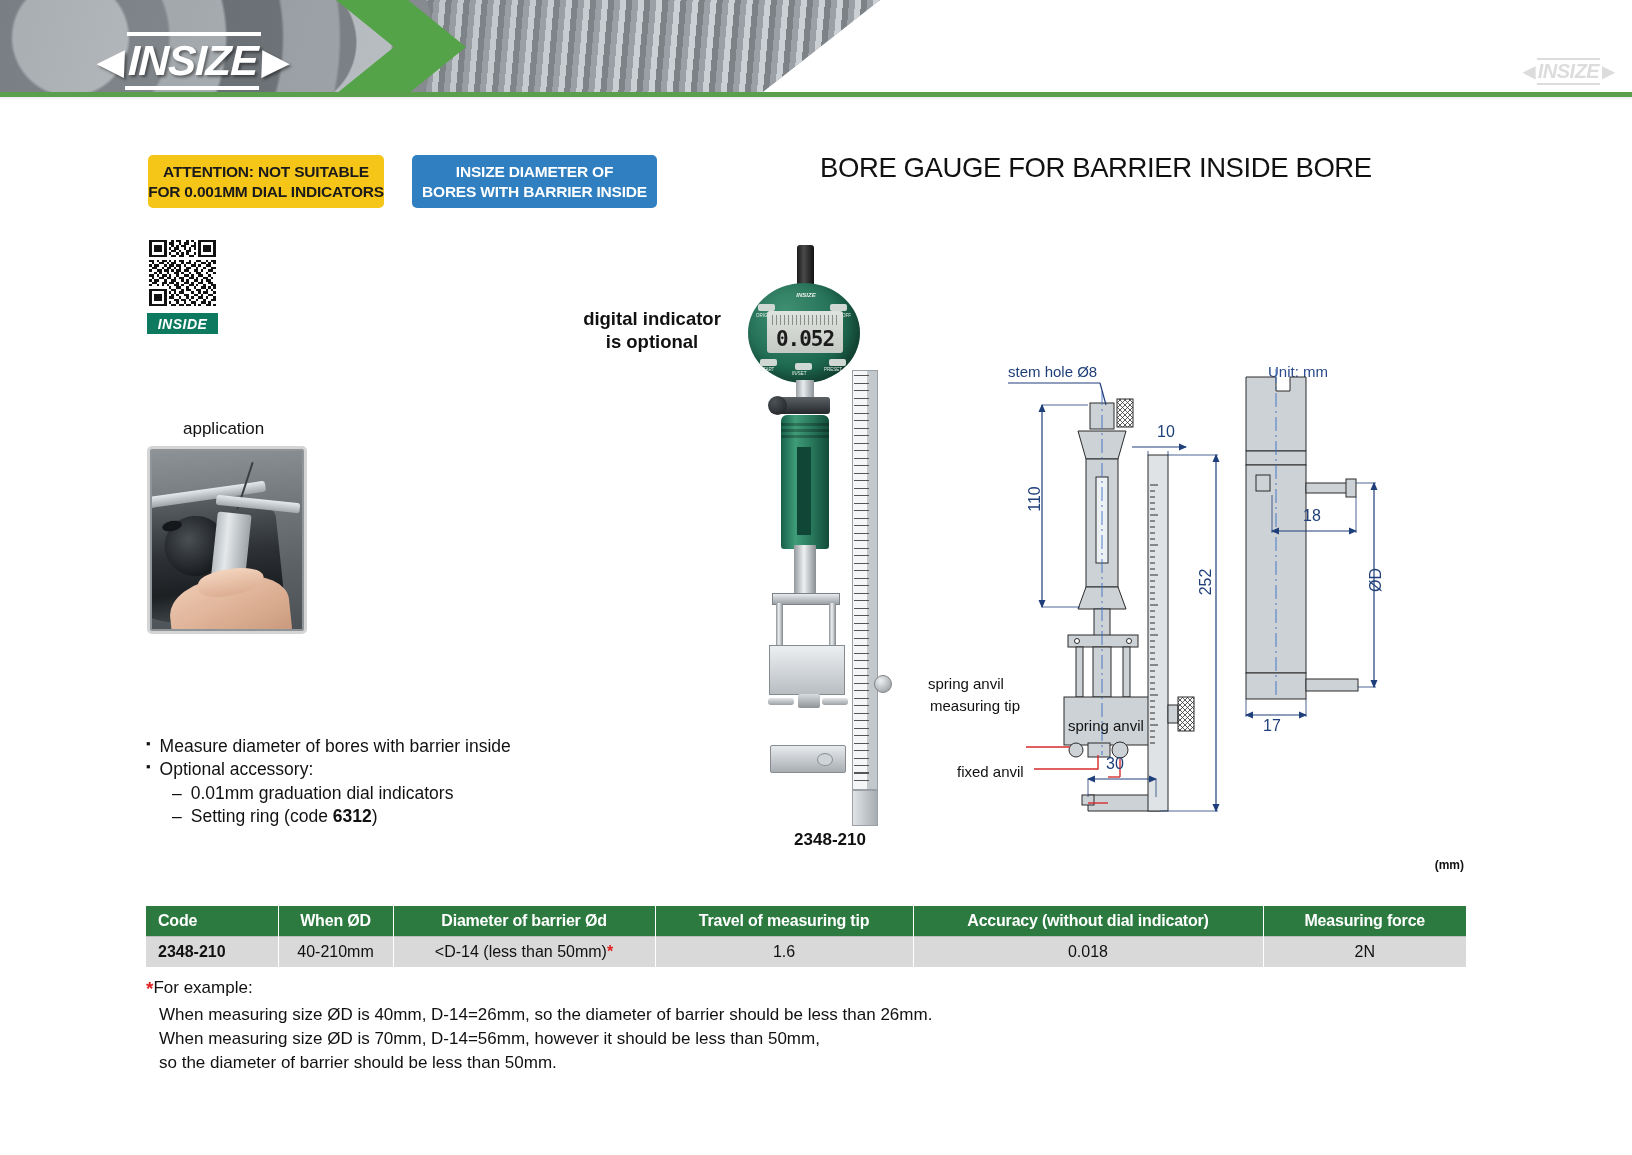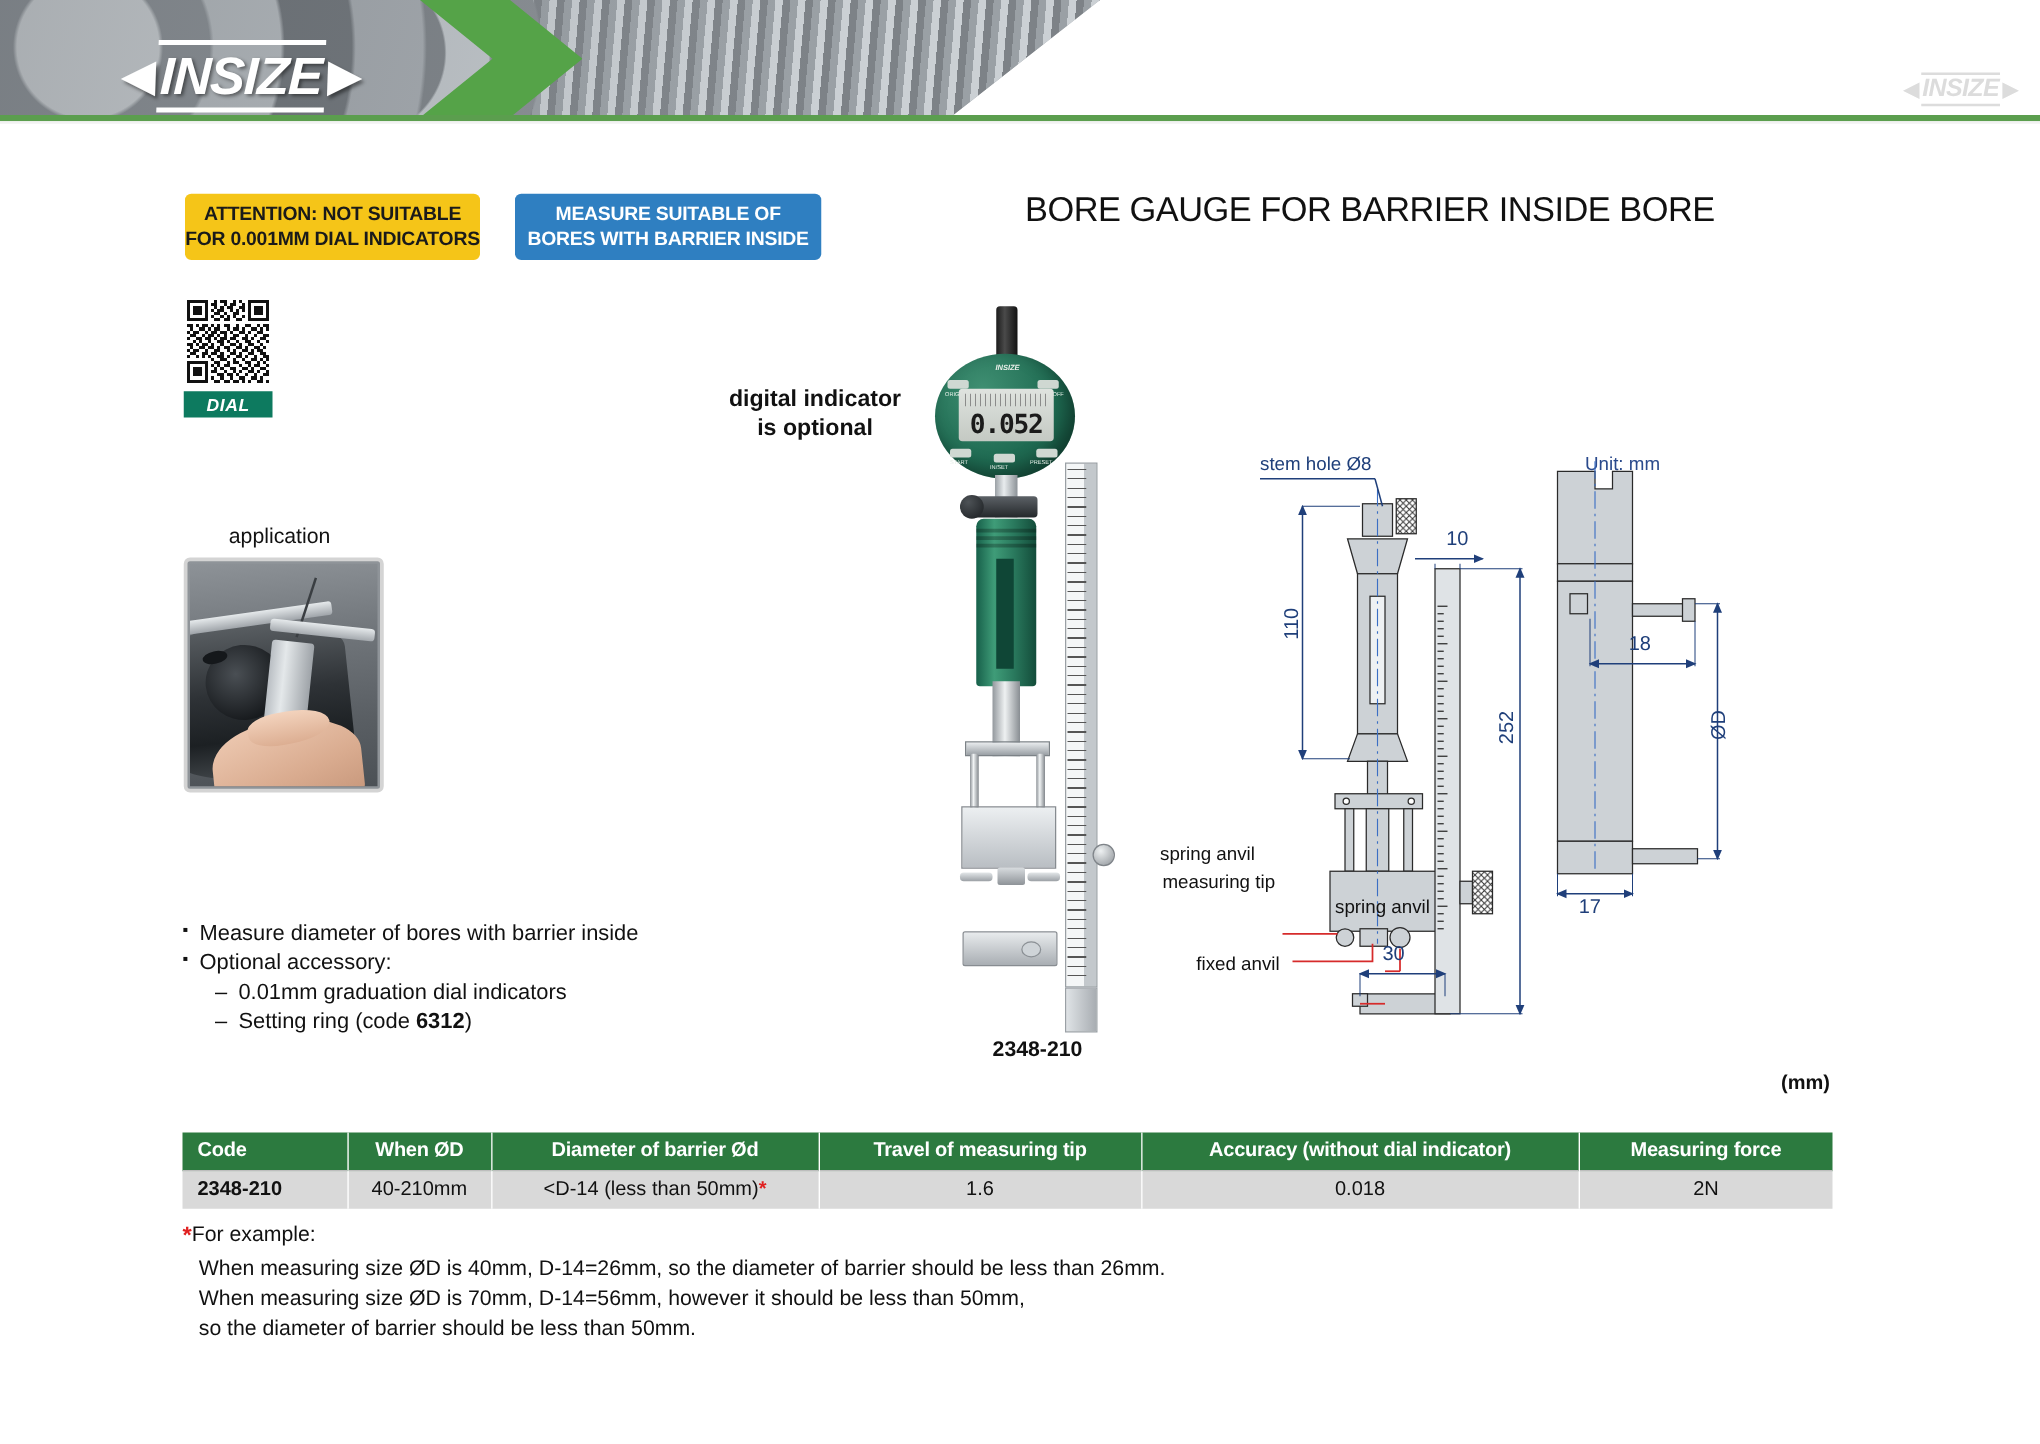--- a/index.html
+++ b/index.html
@@ -203,21 +203,21 @@
   .product-code {
     position:absolute; left:740px; top:830px; width:180px; text-align:center;
     font-size:17px; font-weight:bold; color:#111;
   }
 
   
   .drawing { position:absolute; left:960px; top:355px; width:430px; height:470px; }
   .unit-label { position:absolute; left:1268px; top:363px; font-size:15px; color:#2a4a8c; }
 
   
-  .mm-note { position:absolute; right:168px; top:858px; font-size:16px; font-weight:bold; color:#111; }
+  .mm-note { position:absolute; right:168px; top:858px; font-size:12px; font-weight:bold; color:#111; }
   .spec-table {
     position:absolute; left:146px; top:906px; width:1320px;
     border-collapse:collapse; font-size:16px;
   }
   .spec-table th {
     background:#2c7a3f; color:#fff; font-weight:bold;
     padding:6px 8px; border-right:1px solid #ffffff; text-align:center; font-size:16px;
     letter-spacing:-0.2px;
   }
   .spec-table th:last-child { border-right:none; }
@@ -260,21 +260,21 @@
 
     <div class="header-green-rule"></div>
     <div class="header-rule-dark"></div>
   </div>
 
   <div class="badge badge-attention">
     <span>ATTENTION: NOT SUITABLE</span>
     <span>FOR 0.001MM DIAL INDICATORS</span>
   </div>
   <div class="badge badge-measure">
-    <span>MEASURE SUITABLE OF</span>
+    <span>INSIZE DIAMETER OF</span>
     <span>BORES WITH BARRIER INSIDE</span>
   </div>
 
   <div class="page-title">BORE GAUGE FOR BARRIER INSIDE BORE</div>
 
   <div class="qr-wrap">
     <svg class="qr-code" viewBox="0 0 29 29" shape-rendering="crispEdges">
       <rect width="29" height="29" fill="#fff"></rect>
       <g fill="#111">
         <rect x="1" y="1" width="7" height="7"></rect>
@@ -462,21 +462,21 @@
           <rect x="25" y="26" width="1" height="1"></rect>
         <rect x="10" y="27" width="2" height="1"></rect>
           <rect x="13" y="27" width="2" height="1"></rect>
           <rect x="16" y="27" width="2" height="1"></rect>
           <rect x="19" y="27" width="1" height="1"></rect>
           <rect x="21" y="27" width="1" height="1"></rect>
           <rect x="24" y="27" width="2" height="1"></rect>
           <rect x="27" y="27" width="1" height="1"></rect>
       </g>
     </svg>
-    <div class="video-badge">DIAL</div>
+    <div class="video-badge">INSIDE</div>
   </div>
 
   <div class="application-label">application</div>
   <div class="application-photo">
     <div class="app-inner">
       <div class="app-cyl">
         <div class="app-cyl-face"></div>
       </div>
       <div class="app-hole"></div>
       <div class="app-arm1"></div>

